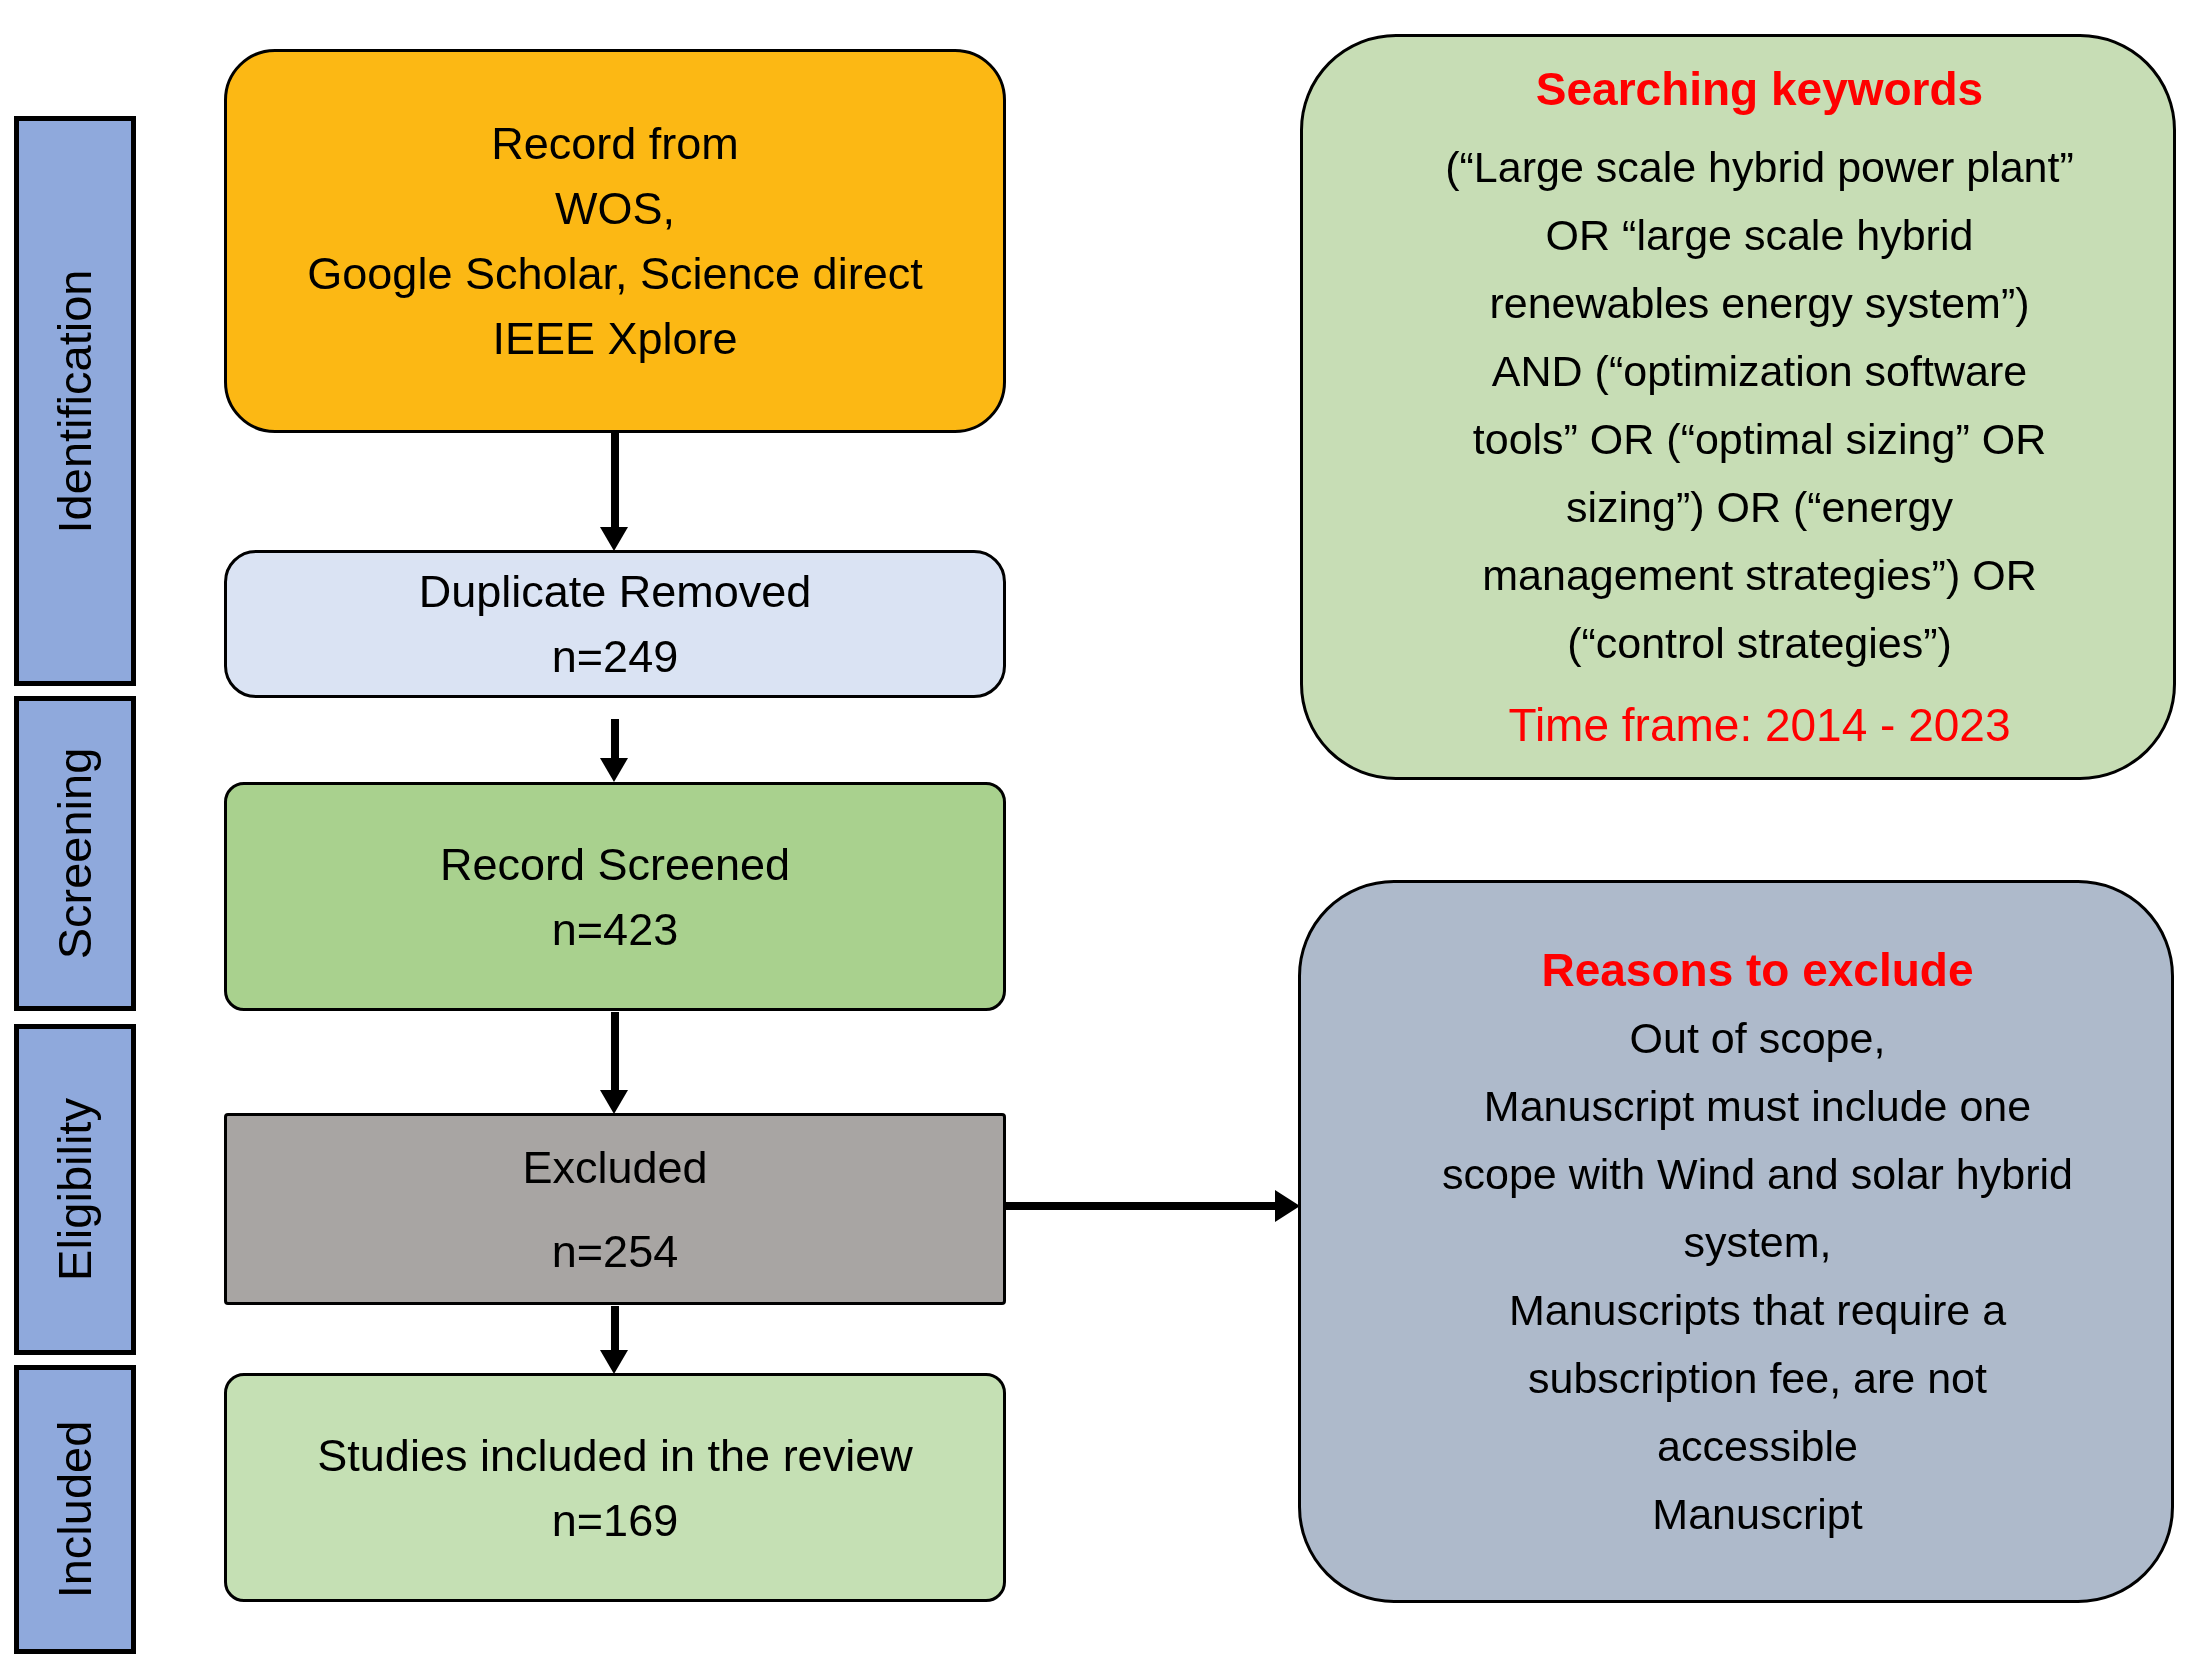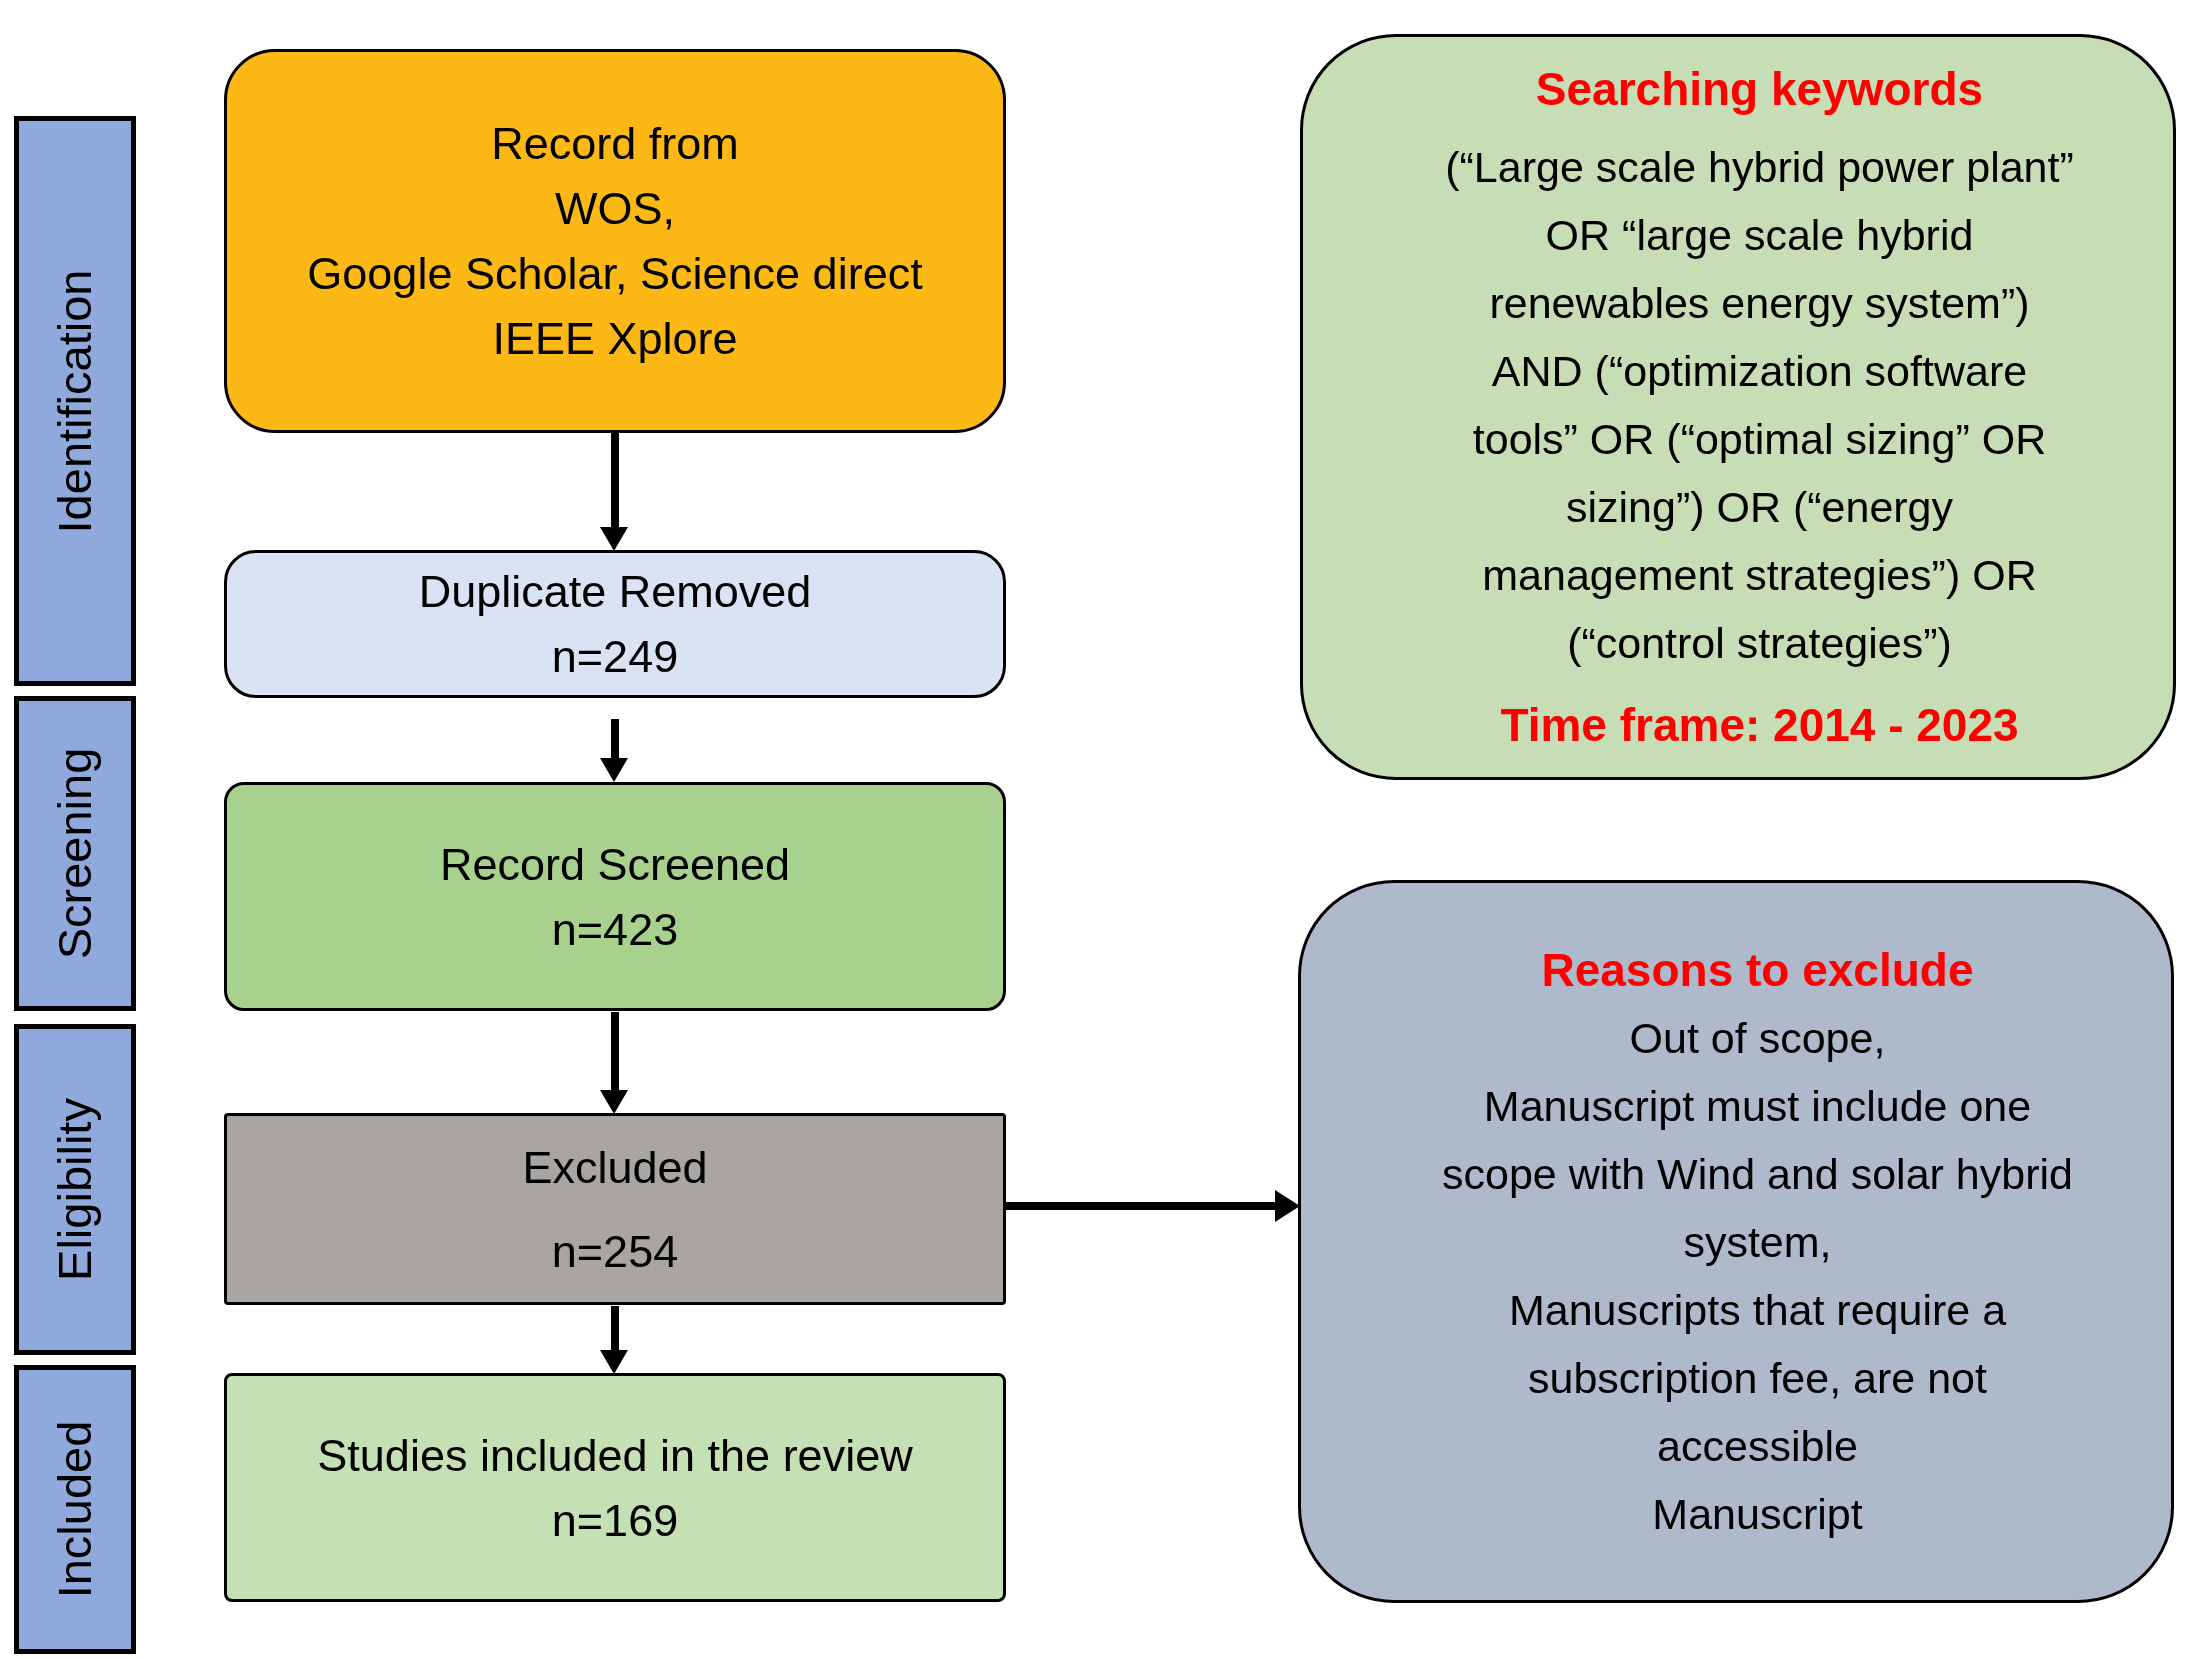--- a/index.html
+++ b/index.html
@@ -28,35 +28,35 @@
     position:absolute; left:224px; width:782px;
     border:3.4px solid #000; box-sizing:border-box;
     display:flex; flex-direction:column; align-items:center; justify-content:center;
     text-align:center;
   }
   .fbox .line { font-size:45px; line-height:65px; color:#000; white-space:nowrap; }
   #box-records    { top:49px;   height:384px; background:#FCB814; border-radius:51px;text-align:right; }
   #box-duplicates { top:550px;  height:148px; background:#DAE3F3; border-radius:32px; }
   #box-screened   { top:782px; height:229px; background:#A9D18E; border-radius:20px; }
   #box-excluded   { top:1113px; height:192px; background:#A8A5A3; border-radius:4px;gap:19px; }
-  #box-included   { top:1373px; height:229px; background:#C5E0B4; border-radius:8px; }
+  #box-included   { top:1373px; height:229px; background:#C5E0B4; border-radius:20px; }
 
   
   .panel {
     position:absolute; width:876px; border:3.4px solid #000; box-sizing:border-box;
     border-radius:96px; display:flex; flex-direction:column;
     align-items:center; justify-content:center; text-align:center;padding-left:43px;
   }
   #panel-keywords { left:1300px; top:34px;   height:746px; background:#C7DDB5; }
   #panel-exclude  { left:1298px; top:845px; height:723px; background:#AEBACB;margin-top:35px; }
   .panel .title { font-size:46px; font-weight:bold; color:#FF0000; line-height:68px; }
   .panel .line  { font-size:43px; line-height:68px; color:#000; white-space:nowrap; }
   #panel-keywords .title { margin-bottom:10.2px; }
   .timeframe {
-    font-size:46px; font-weight:bold; color:#FF0000; line-height:68px; margin-top:14.7px;
+    font-size:46px; font-weight:normal; color:#FF0000; line-height:68px; margin-top:14.7px;
   }
 
   
   .vline { position:absolute; left:611px; width:8px; background:#000; }
   .vhead {
     position:absolute; left:600px; width:0; height:0;
     border-left:14.7px solid transparent; border-right:14.7px solid transparent;
     border-top:24px solid #000;
   }
   #arr1-line { top:432px;  height:96px; } #arr1-head { top:527px; }

